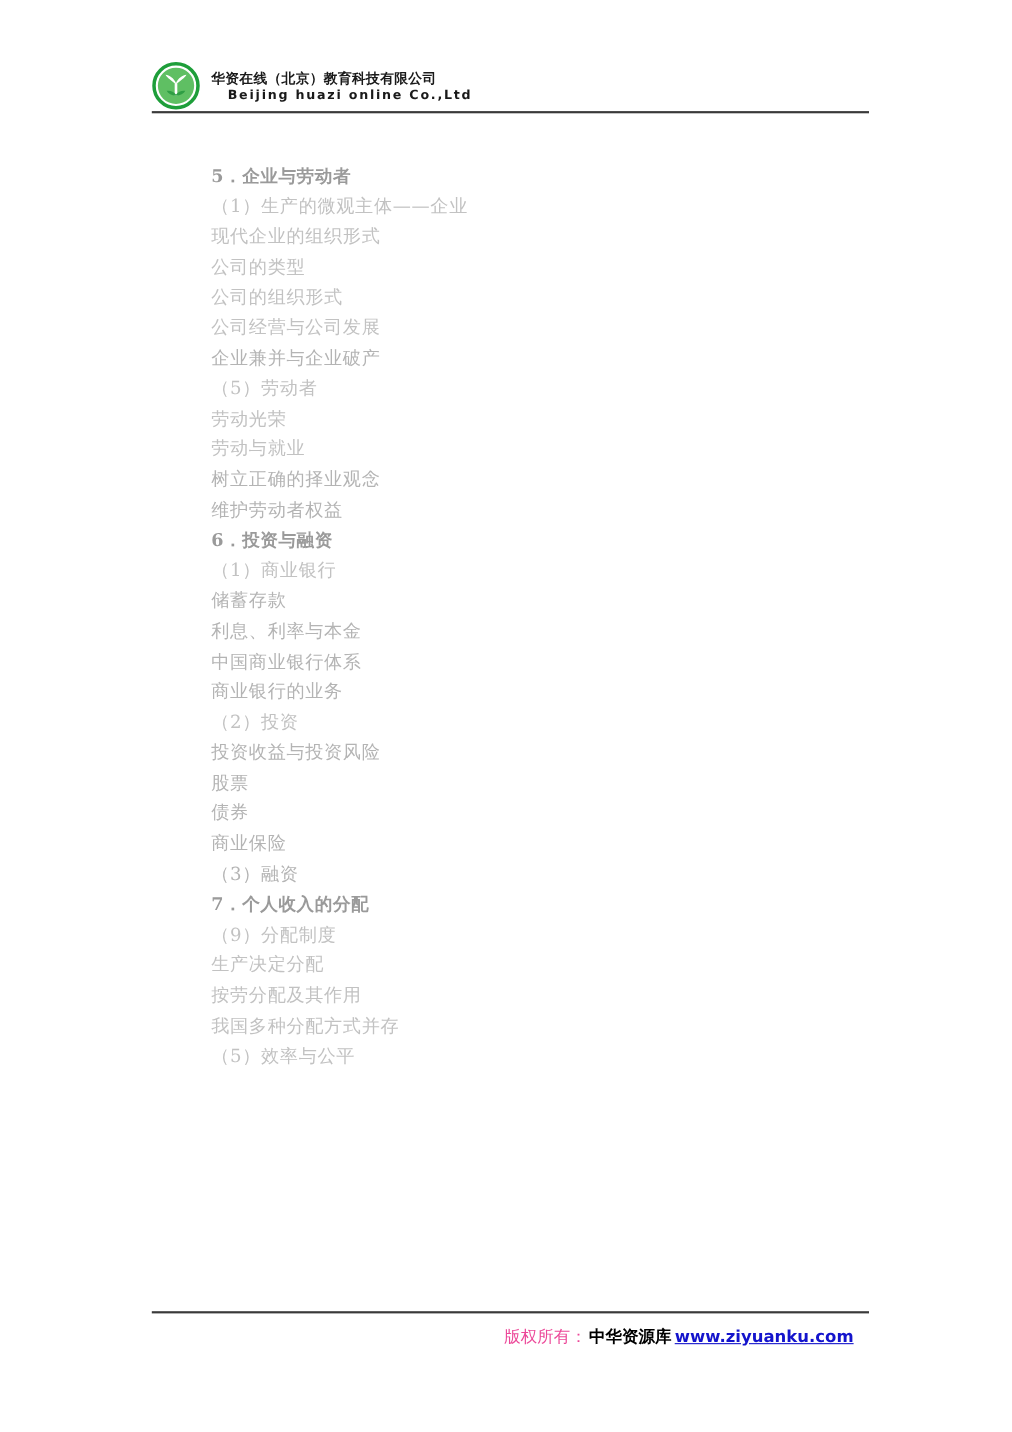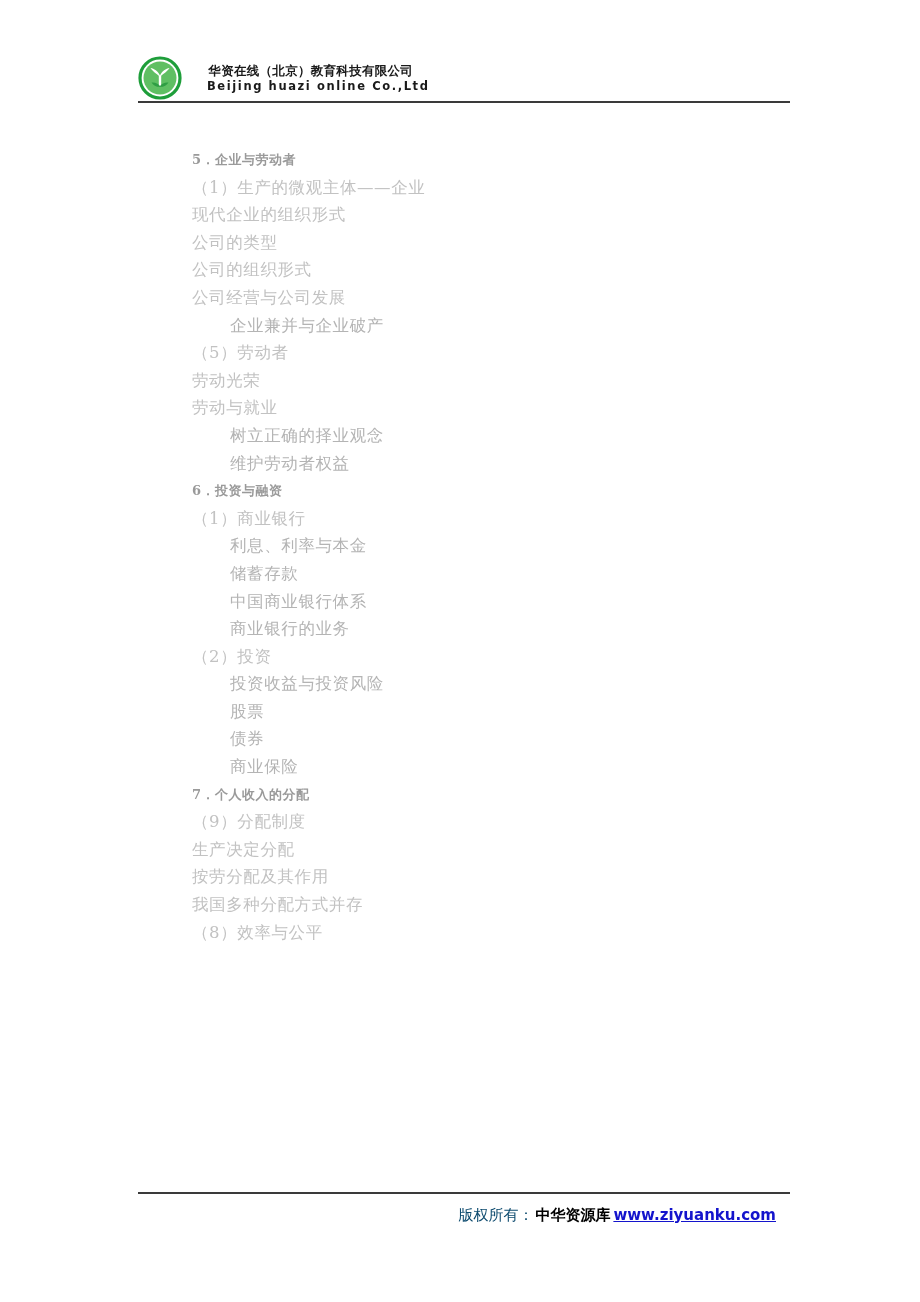--- a/index.html
+++ b/index.html
@@ -22,21 +22,20 @@
 
   
   .header {
     position: absolute;
     left: 138px;
     top: 54px;
     width: 652px;
     height: 48px;
     display: flex;
     align-items: center;
-    text-align: center;
   }
   .logo {
     width: 44px;
     height: 44px;
     flex: 0 0 44px;
     position: relative;
     margin-right: 10px;
   }
   .logo svg { display: block; }
   .brand {
@@ -80,31 +79,30 @@
   .line {
     height: 27.6px;
     line-height: 27.6px;
     font-size: 16.5px;
     white-space: nowrap;
     font-family: "DejaVu Serif", "Liberation Serif", serif;
   }
   .line.heading {
     font-weight: bold;
     color: #9a9a9a;
-    font-size: 13px;
+    font-size: 16px;
     letter-spacing: 0.5px;
   }
   .line.item {
     font-weight: normal;
     color: #c2c2c2;
     letter-spacing: 0.6px;
   }
   .line.item-dark {
     color: #b4b4b4;
-    margin-left: 38px;
   }
 
   
   .footer-rule {
     position: absolute;
     left: 138px;
     top: 1192px;
     width: 652px;
     height: 0;
     border-top: 2px solid #3a3a3a;
@@ -116,21 +114,21 @@
     width: 652px;
     height: 30px;
     display: flex;
     align-items: center;
     justify-content: flex-end;
     padding-right: 14px;
     box-sizing: border-box;
     font-size: 15px;
   }
   .footer-label {
-    color: #0c4a6e;
+    color: #ec4899;
     font-family: Liberation Mono, monospace;
   }
   .footer-org {
     color: #000000;
     font-weight: bold;
     margin-left: 2px;
     font-family: "DejaVu Sans", "Liberation Sans", sans-serif;
   }
   .footer-url {
     color: #1414cc;
@@ -172,35 +170,36 @@
     <div class="line item">公司的组织形式</div>
     <div class="line item">公司经营与公司发展</div>
     <div class="line item item-dark">企业兼并与企业破产</div>
     <div class="line item">（5）劳动者</div>
     <div class="line item">劳动光荣</div>
     <div class="line item">劳动与就业</div>
     <div class="line item item-dark">树立正确的择业观念</div>
     <div class="line item item-dark">维护劳动者权益</div>
     <div class="line heading">6．投资与融资</div>
     <div class="line item">（1）商业银行</div>
+    <div class="line item item-dark">储蓄存款</div>
     <div class="line item item-dark">利息、利率与本金</div>
-    <div class="line item item-dark">储蓄存款</div>
     <div class="line item item-dark">中国商业银行体系</div>
     <div class="line item item-dark">商业银行的业务</div>
     <div class="line item">（2）投资</div>
     <div class="line item item-dark">投资收益与投资风险</div>
     <div class="line item item-dark">股票</div>
     <div class="line item item-dark">债券</div>
     <div class="line item item-dark">商业保险</div>
+    <div class="line item item-dark">（3）融资</div>
     <div class="line heading">7．个人收入的分配</div>
     <div class="line item">（9）分配制度</div>
     <div class="line item">生产决定分配</div>
     <div class="line item">按劳分配及其作用</div>
     <div class="line item">我国多种分配方式并存</div>
-    <div class="line item">（8）效率与公平</div>
+    <div class="line item">（5）效率与公平</div>
   </div>
 
   <div class="footer-rule"></div>
   <div class="footer">
     <span class="footer-label">版权所有：</span>
     <span class="footer-org">中华资源库</span>
     <span class="footer-url">www.ziyuanku.com</span>
   </div>
 
 </div>

